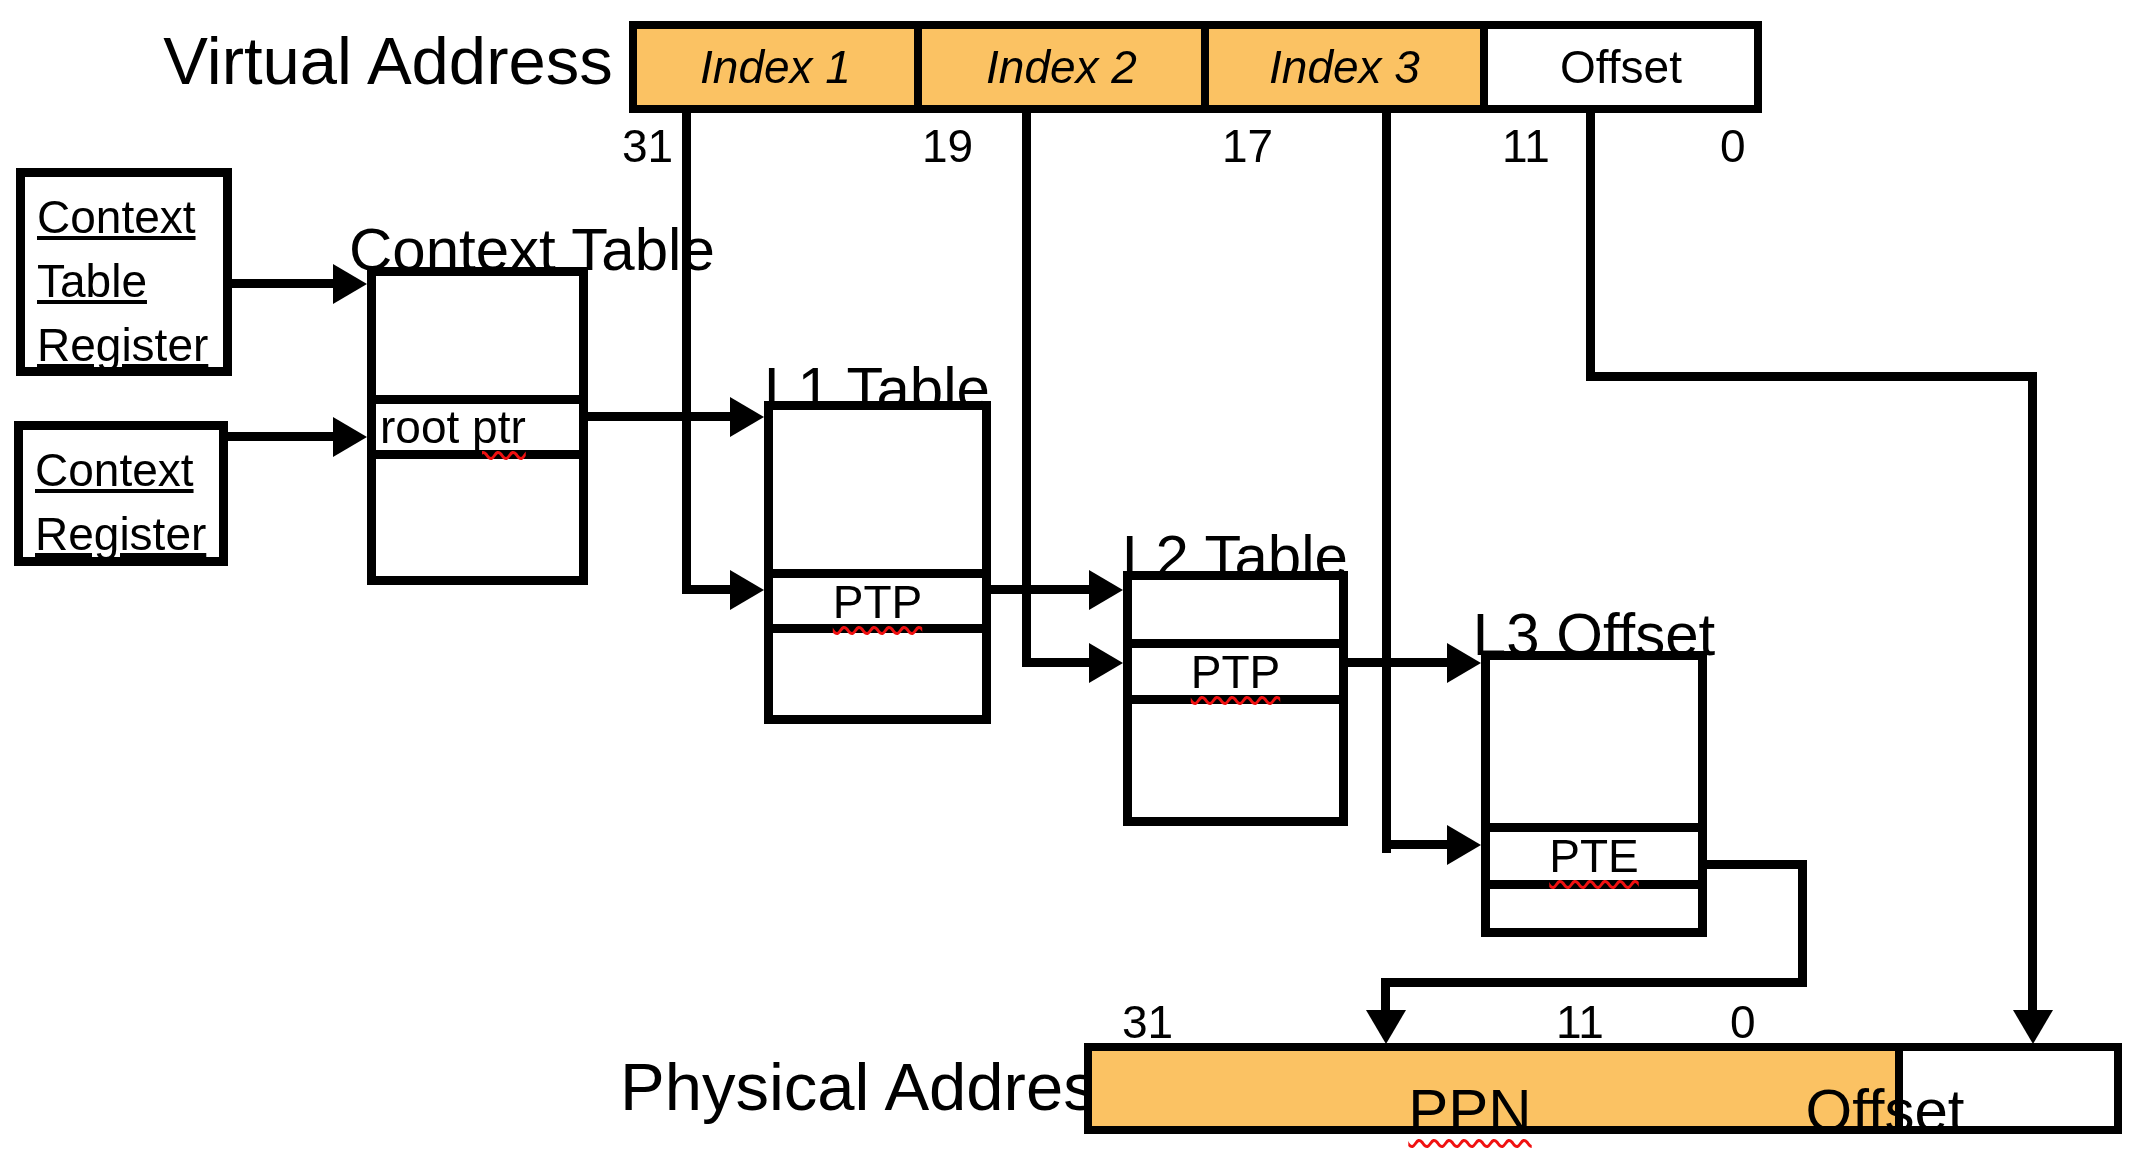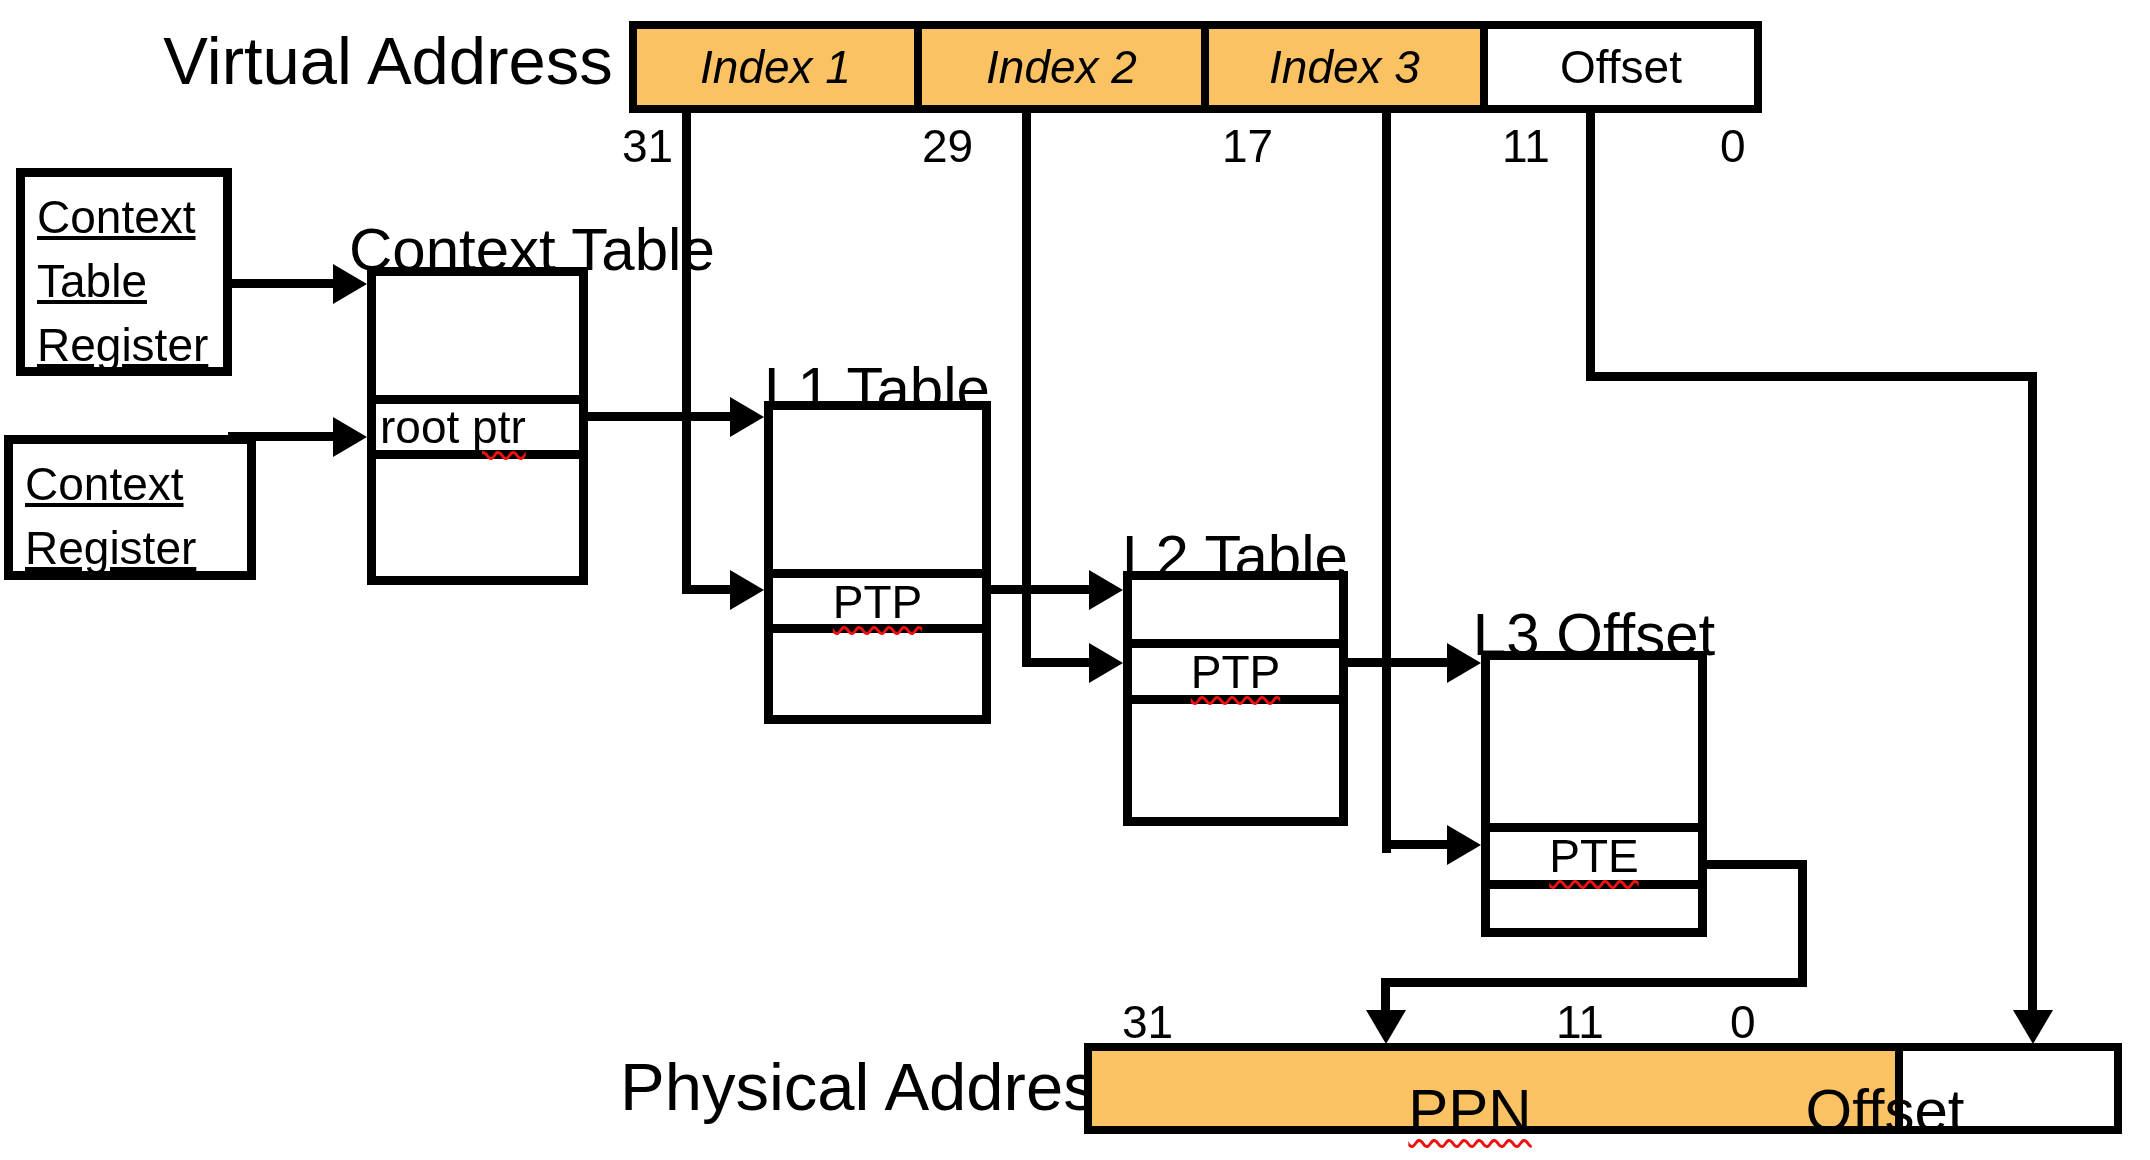--- a/index.html
+++ b/index.html
@@ -46,21 +46,21 @@
     </div>
     <div class="seg div fill" style="width:279px;">
       <span>Index 3</span>
     </div>
     <div class="seg" style="flex:1;">
       <span>Offset</span>
     </div>
   </div>
 
   <span class="t" style="left:622px;top:120px;">31</span>
-  <span class="t" style="left:922px;top:120px;">29</span>
+  <span class="t" style="left:922px;top:120px;">19</span>
   <span class="t" style="left:1222px;top:120px;">17</span>
   <span class="t" style="left:1502px;top:120px;">11</span>
   <span class="t" style="left:1720px;top:120px;">0</span>
 
   <div class="v-line" style="left:682px;top:113px;height:481px;"></div>
   <div class="h-line" style="left:682px;top:585px;width:52px;"></div>
   <div class="arr-r" style="left:730px;top:570px;"></div>
 
   <div class="v-line" style="left:1022px;top:113px;height:554px;"></div>
   <div class="h-line" style="left:1022px;top:658px;width:71px;"></div>
@@ -69,21 +69,21 @@
   <div class="v-line" style="left:1382px;top:113px;height:740px;"></div>
   <div class="h-line" style="left:1382px;top:840px;width:69px;"></div>
   <div class="arr-r" style="left:1447px;top:825px;"></div>
 
   <div class="v-line" style="left:1586px;top:113px;height:268px;"></div>
   <div class="h-line" style="left:1586px;top:372px;width:451px;"></div>
   <div class="v-line" style="left:2028px;top:372px;height:638px;"></div>
   <div class="arr-d" style="left:2013px;top:1010px;"></div>
 
   <div class="box reg" style="left:16px;top:168px;width:216px;height:208px;">Context Table Register</div>
-  <div class="box reg" style="left:4px;top:421px;width:252px;height:145px;margin-top:14px;">Context Register</div>
+  <div class="box reg" style="left:14px;top:421px;width:214px;height:145px;">Context Register</div>
 
   <div class="h-line" style="left:232px;top:279px;width:101px;"></div>
   <div class="arr-r" style="left:333px;top:264px;"></div>
   <div class="h-line" style="left:228px;top:432px;width:105px;"></div>
   <div class="arr-r" style="left:333px;top:417px;"></div>
 
   <div class="t t48 ctr" style="left:349px;top:203px;width:260px;">Context Table</div>
   <div class="box" style="left:367px;top:267px;width:221px;height:318px;"></div>
   <div class="h-line" style="left:376px;top:395px;width:203px;"></div>
   <div class="h-line" style="left:376px;top:450px;width:203px;"></div>

